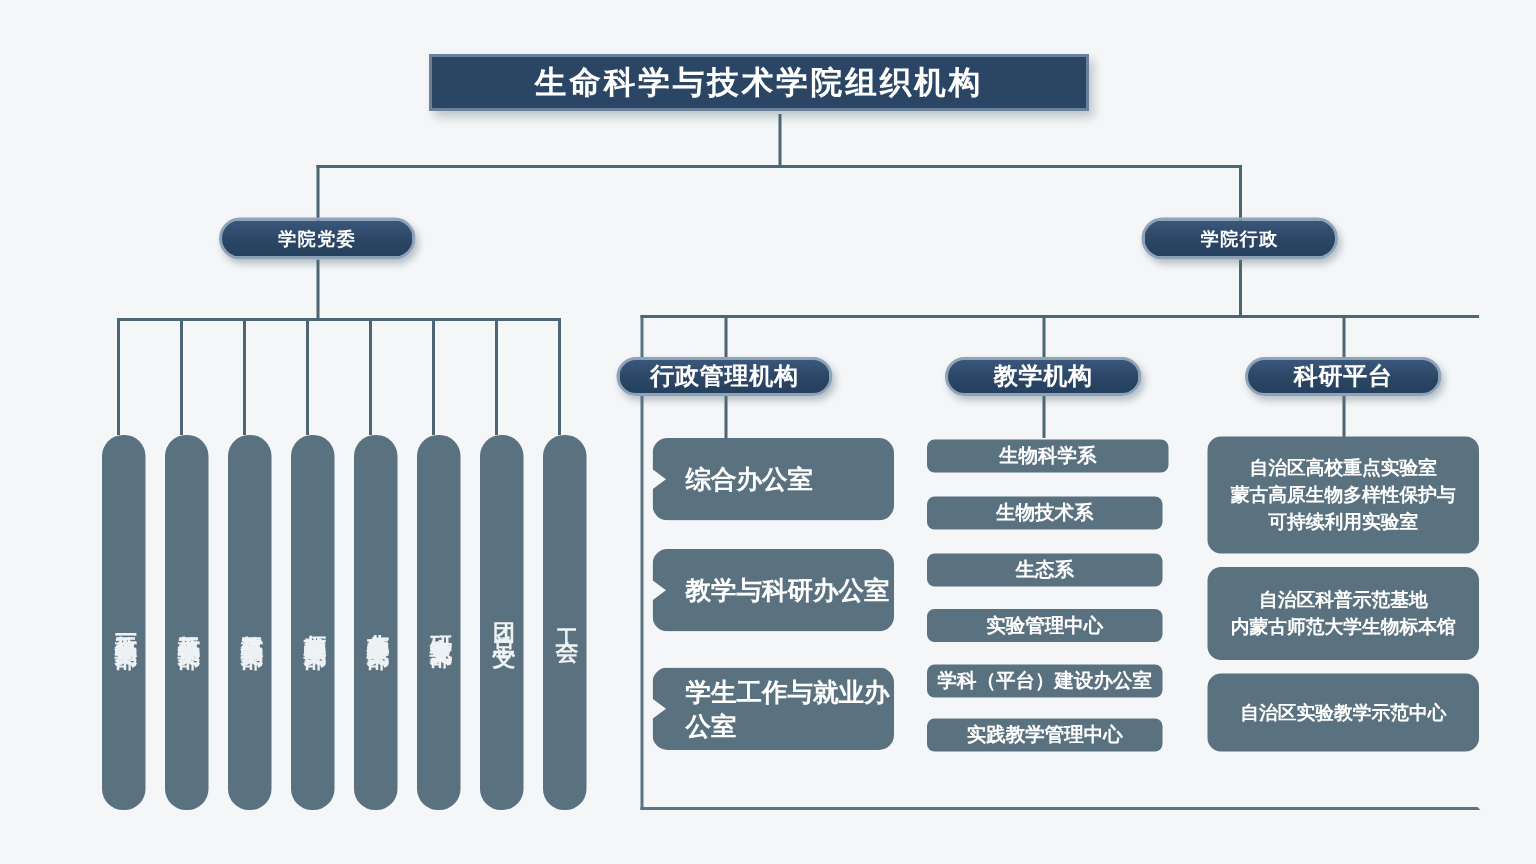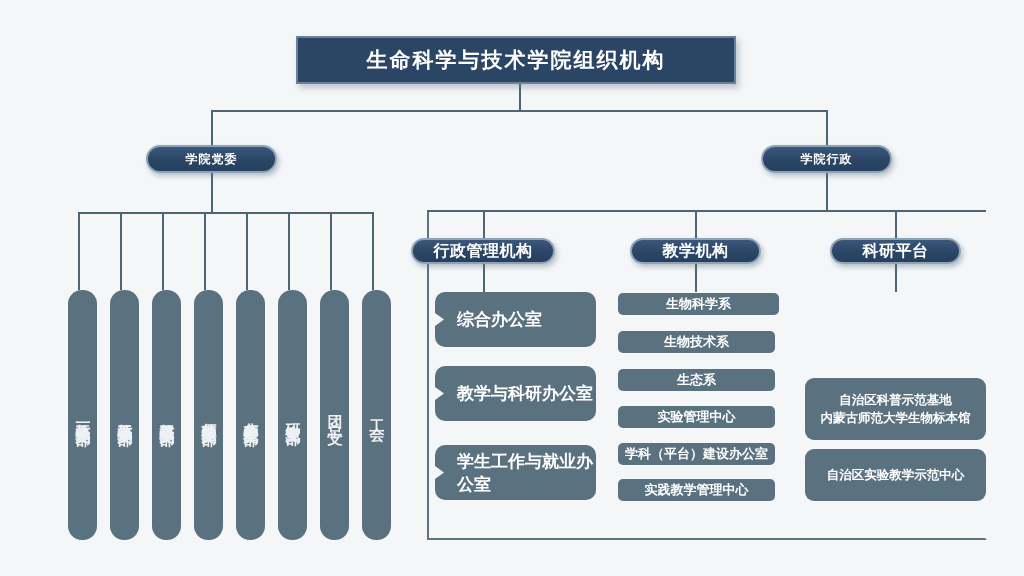--- a/index.html
+++ b/index.html
@@ -136,21 +136,21 @@
     align-items: center;
     justify-content: center;
     z-index: 3;
   }
 </style>
 </head>
 <body>
 
 <div id="chart">
 
-  <div class="title-box" style="left:296px; top:36px; width:440px; height:48px;">生命科学与技术学院组织机构</div>
+  <div class="title-box" style="left:286px; top:36px; width:440px; height:38px;">生命科学与技术学院组织机构</div>
 
   <div class="ln v" style="left:519px; top:76px; height:36px;"></div>
 
   <div class="ln h" style="left:211px; top:110px; width:617px;"></div>
 
   <div class="ln v" style="left:211px; top:110px; height:45px;"></div>
 
   <div class="ln v" style="left:826px; top:110px; height:45px;"></div>
 
   <div class="pill" style="left:146px; top:145px; width:131px; height:28px;">学院党委</div>
@@ -199,20 +199,25 @@
   <div class="abox" style="left:435px; top:366px; width:161px; height:55px;">教学与科研办公室</div>
   <div class="abox" style="left:435px; top:445px; width:161px; height:55px;">学生工作与就业办公室</div>
 
   <div class="tbox" style="left:618px; top:293px; width:161px; height:22px;">生物科学系</div>
   <div class="tbox" style="left:618px; top:331px; width:157px; height:22px;">生物技术系</div>
   <div class="tbox" style="left:618px; top:369px; width:157px; height:22px;">生态系</div>
   <div class="tbox" style="left:618px; top:406px; width:157px; height:22px;">实验管理中心</div>
   <div class="tbox" style="left:618px; top:443px; width:157px; height:22px;">学科（平台）建设办公室</div>
   <div class="tbox" style="left:618px; top:479px; width:157px; height:22px;">实践教学管理中心</div>
 
+  <div class="rbox" style="left:805px; top:291px; width:181px; height:78px;">
+    <span>自治区高校重点实验室</span>
+    <span>蒙古高原生物多样性保护与</span>
+    <span>可持续利用实验室</span>
+  </div>
 
   <div class="rbox" style="left:805px; top:378px; width:181px; height:62px;">
     <span>自治区科普示范基地</span>
     <span>内蒙古师范大学生物标本馆</span>
   </div>
 
   <div class="rbox" style="left:805px; top:449px; width:181px; height:52px;">
     <span>自治区实验教学示范中心</span>
   </div>
 

